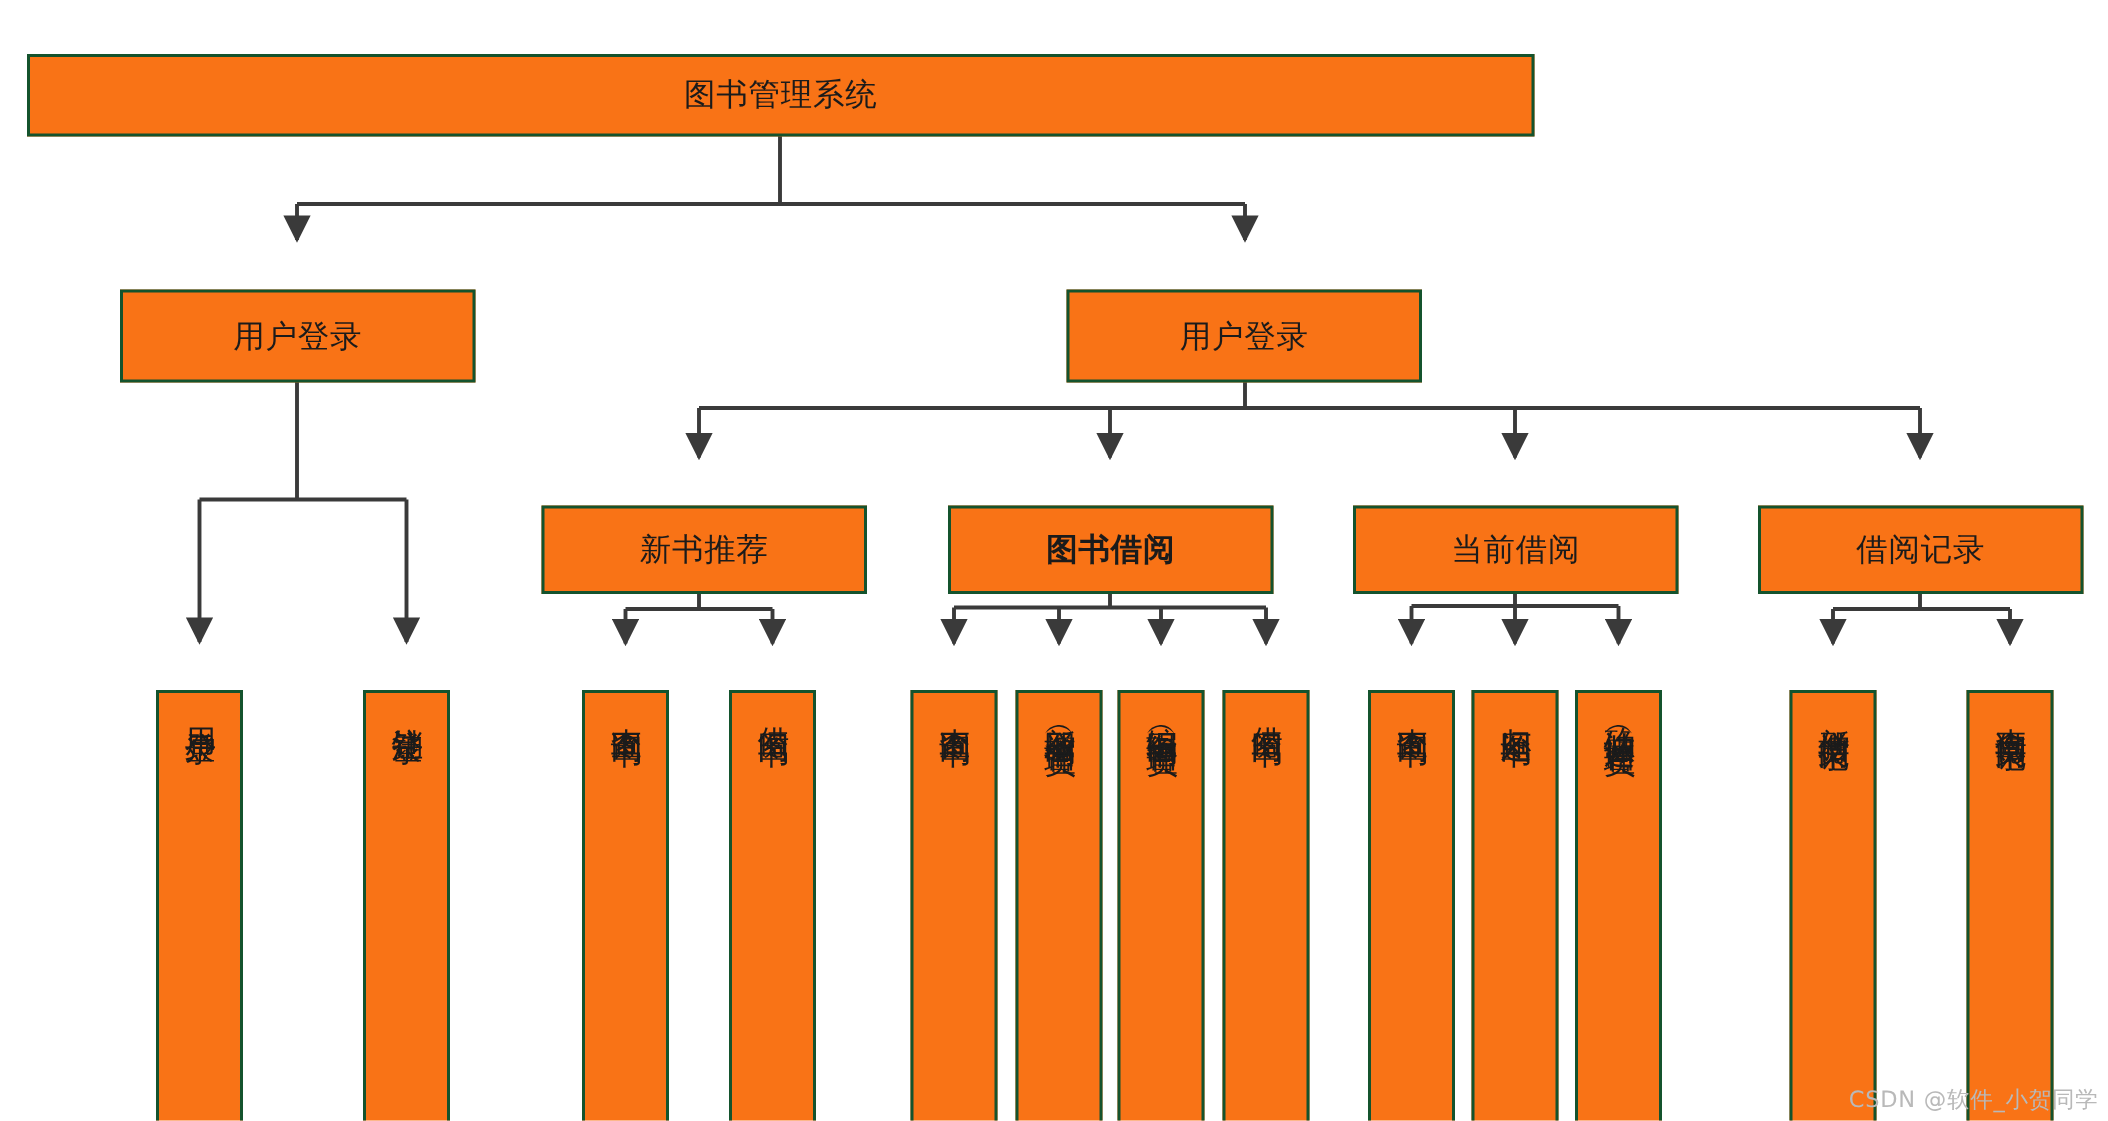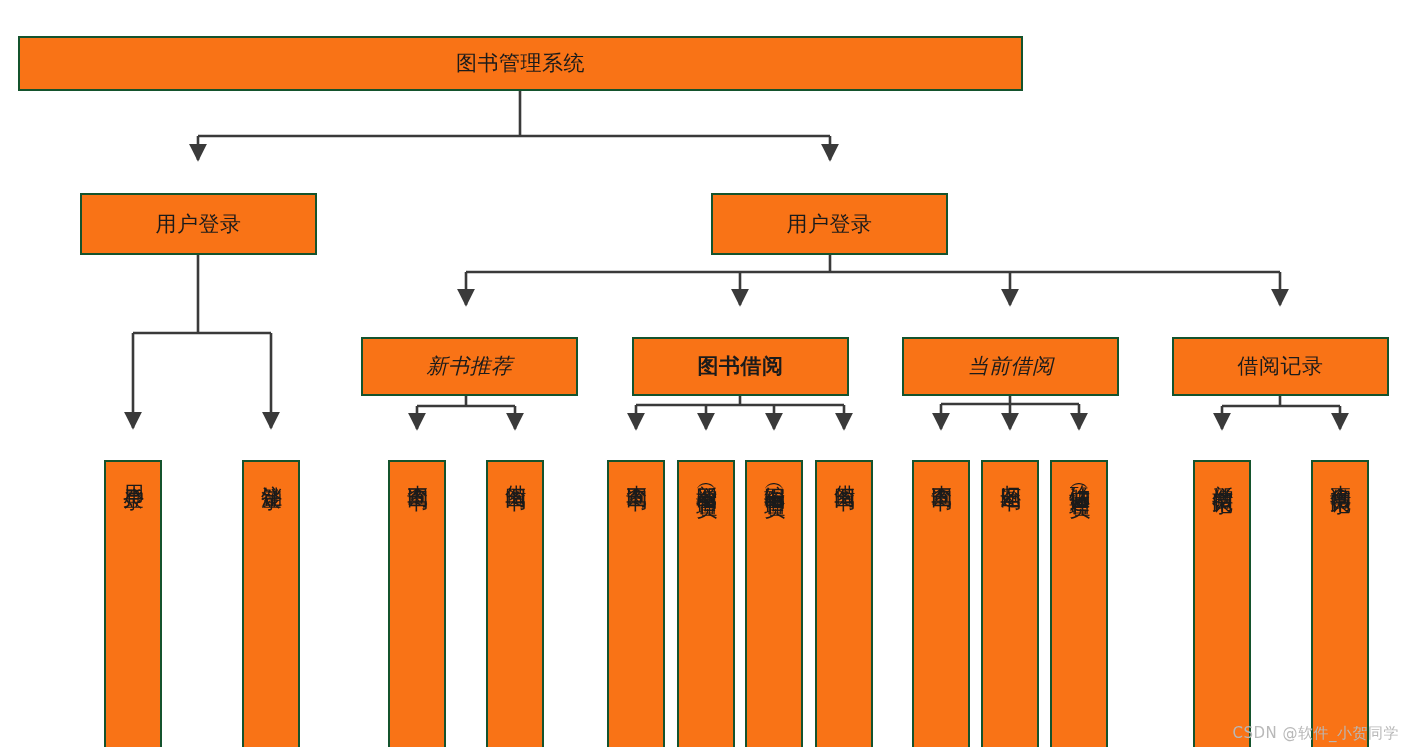--- a/index.html
+++ b/index.html
@@ -114,27 +114,27 @@
     <span class="lbl">图书管理系统</span>
   </div>
 
   <div class="node" style="left:80px;top:170px;width:237px;height:62px;">
     <span class="lbl">用户登录</span>
   </div>
   <div class="node" style="left:711px;top:170px;width:237px;height:62px;">
     <span class="lbl">用户登录</span>
   </div>
 
-  <div class="node" style="left:361px;top:314px;width:217px;height:59px;font-style:italic;">
+  <div class="node" style="left:361px;top:314px;width:217px;height:59px;">
     <span class="lbl">新书推荐</span>
   </div>
   <div class="node" style="left:632px;top:314px;width:217px;height:59px;font-weight:bold;">
     <span class="lbl">图书借阅</span>
   </div>
-  <div class="node" style="left:902px;top:314px;width:217px;height:59px;font-style:italic;">
+  <div class="node" style="left:902px;top:314px;width:217px;height:59px;">
     <span class="lbl">当前借阅</span>
   </div>
   <div class="node" style="left:1172px;top:314px;width:217px;height:59px;font-family:Liberation Serif, serif;">
     <span class="lbl">借阅记录</span>
   </div>
 
   <div class="node leaf" style="left:104px;top:437px;width:58px;height:296px;">
     <span class="lbl">用户登录</span>
   </div>
   <div class="node leaf" style="left:242px;top:437px;width:58px;height:296px;">

